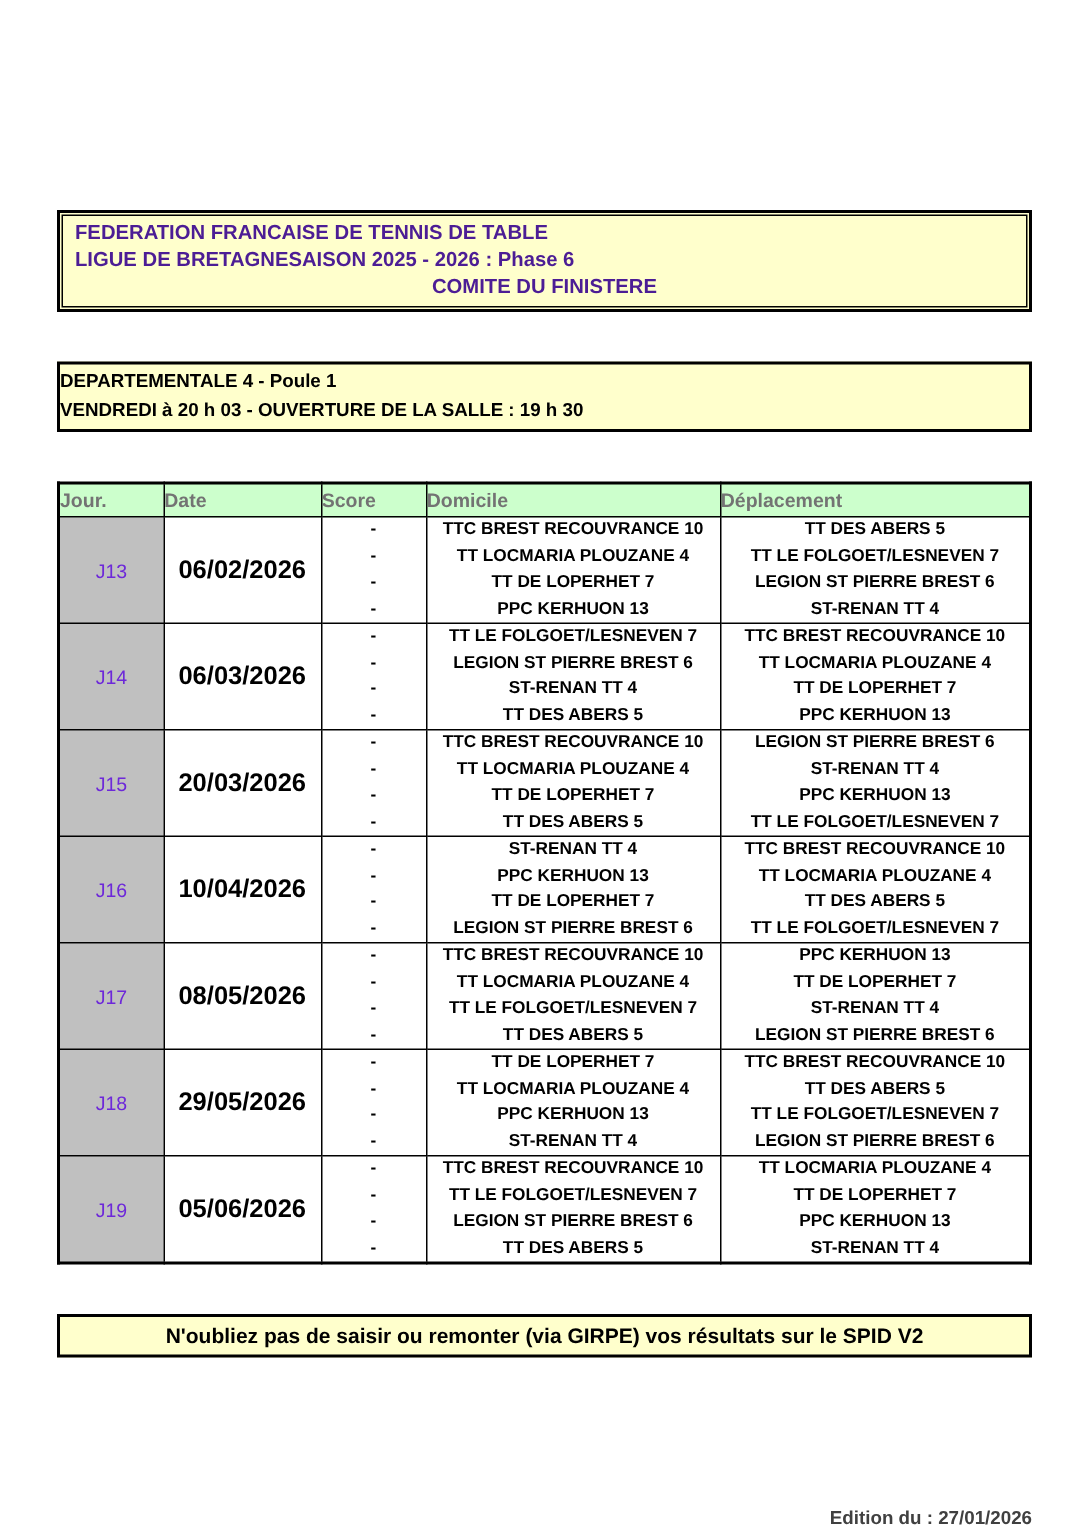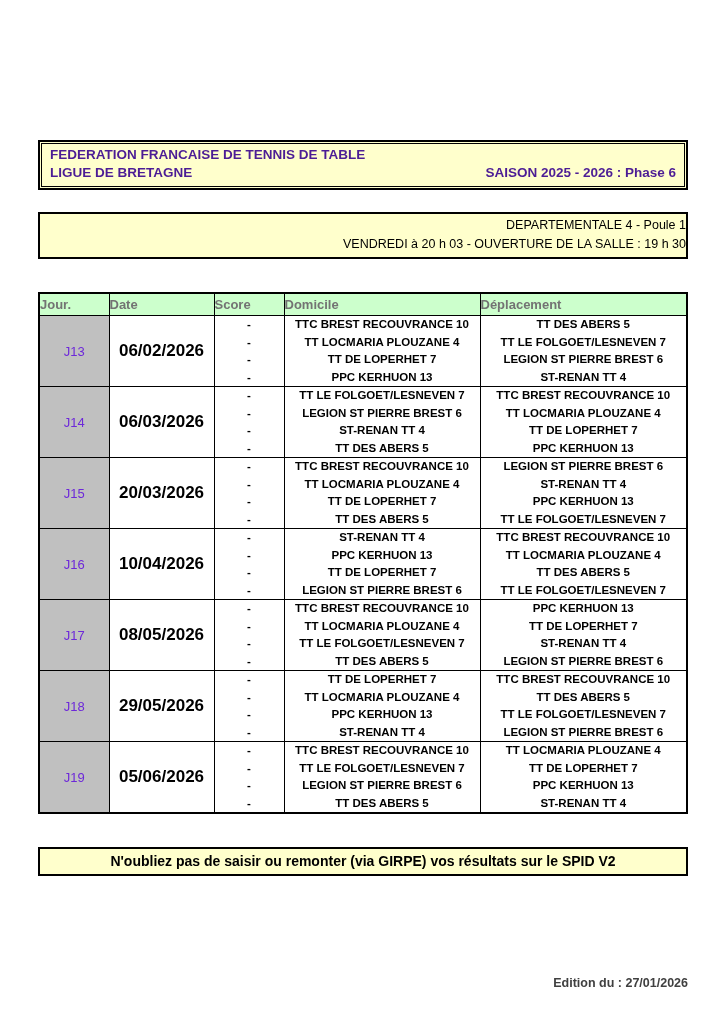--- a/index.html
+++ b/index.html
@@ -27,27 +27,27 @@
   .panel-inner {
     border: 1px solid #000;
     padding: 2px 8px 4px 8px;
   }
   .hdr-line {
     font-weight: bold;
     font-size: 13.5px;
     line-height: 18px;
     color: #4c1d95;
   }
-  .hdr-split { display: flex; justify-content: space-between; align-items: baseline; }
+  .hdr-split { display: flex; justify-content: flex-start; align-items: baseline; }
   .hdr-center { text-align: center; }
 
   .division-panel {
-    margin-top: 22px;
-    text-align: right;
-    font-weight: normal;
+    margin-top: 33px;
+    text-align: left;
+    font-weight: bold;
     font-size: 12.5px;
     line-height: 19px;
     color: #000;
     padding: 2px 0 3px 0;
   }
 
   
   table.schedule {
     margin-top: 33px;
     border-collapse: collapse;
@@ -117,20 +117,21 @@
 
 <div class="page">
 
   <div class="panel header-panel">
     <div class="panel-inner">
       <div class="hdr-line">FEDERATION FRANCAISE DE TENNIS DE TABLE</div>
       <div class="hdr-line hdr-split">
         <span>LIGUE DE BRETAGNE</span>
         <span>SAISON 2025 - 2026 :  Phase 6</span>
       </div>
+      <div class="hdr-line hdr-center">COMITE DU FINISTERE</div>
     </div>
   </div>
 
   <div class="panel division-panel">
     <div>DEPARTEMENTALE 4 - Poule 1</div>
     <div>VENDREDI à 20 h 03 - OUVERTURE DE LA SALLE : 19 h 30</div>
   </div>
 
   <table class="schedule">
     <colgroup>

